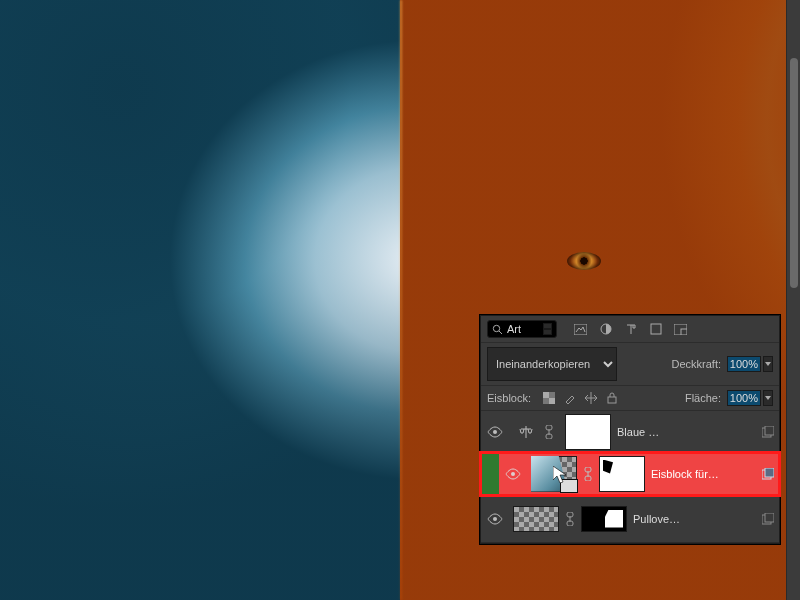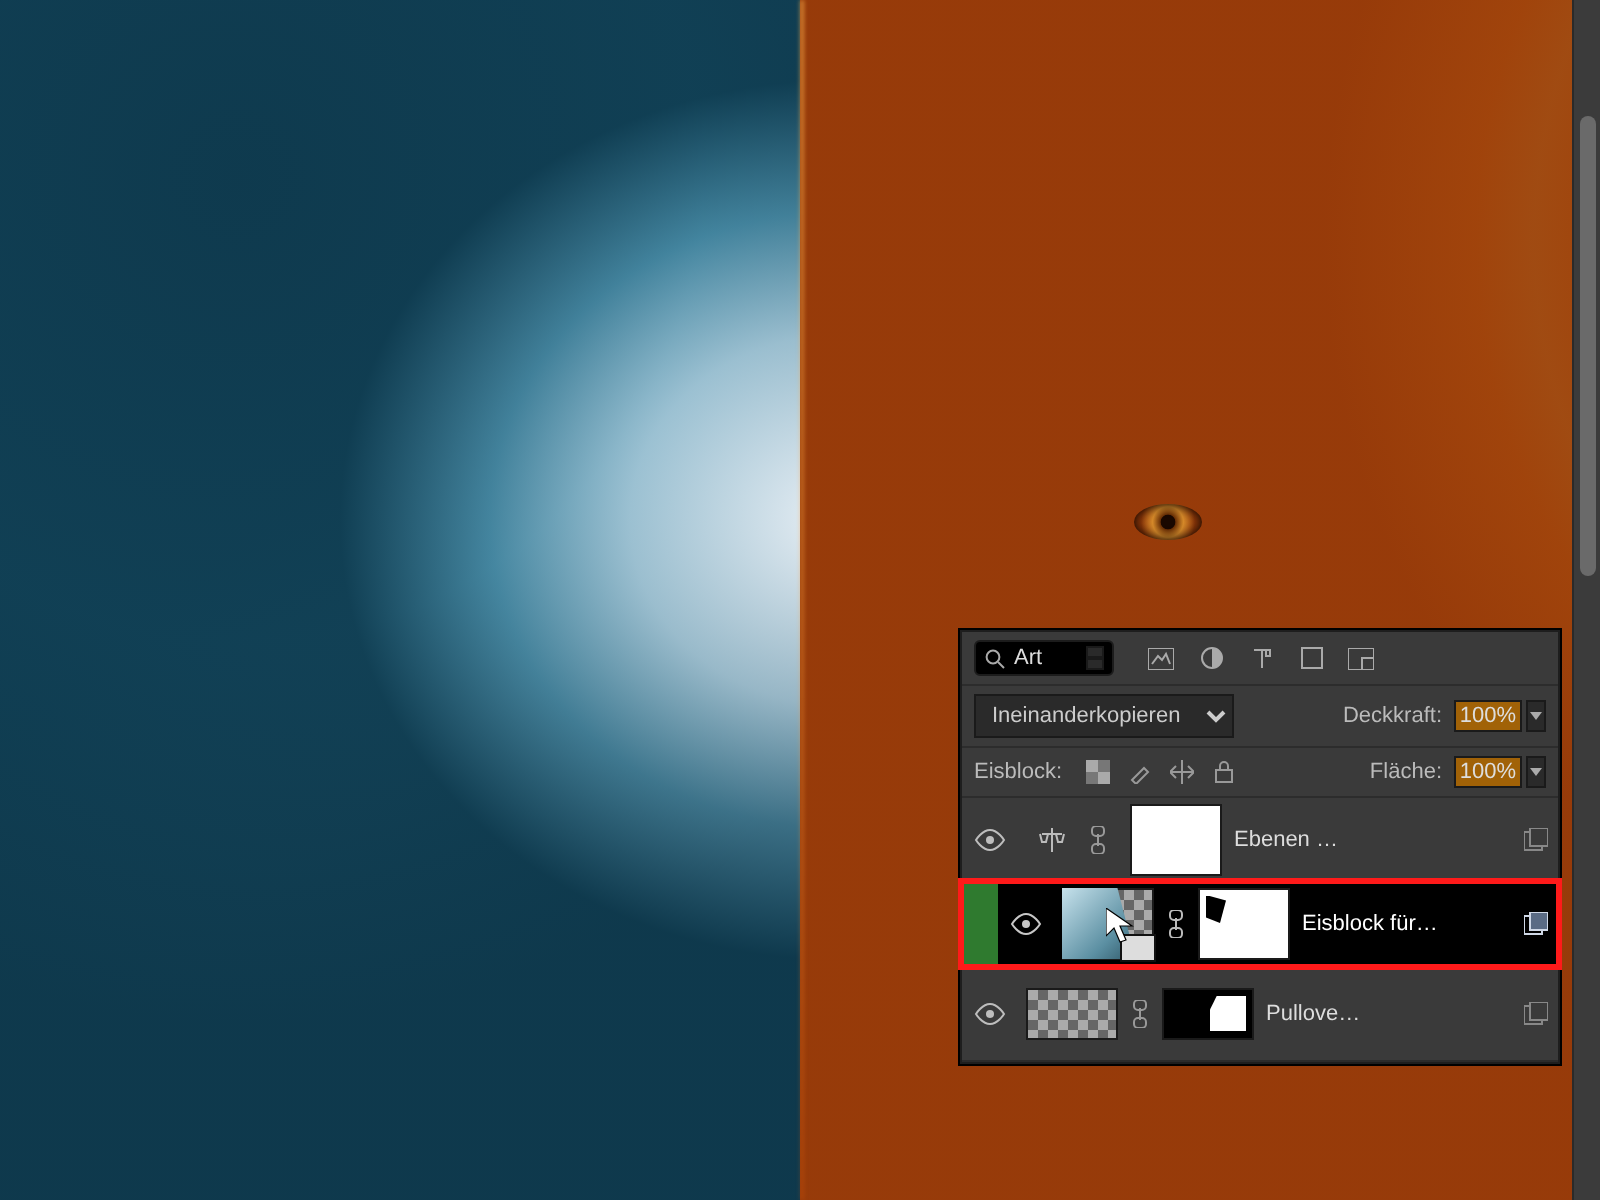--- a/index.html
+++ b/index.html
@@ -47,40 +47,40 @@
 
   .row { display:flex; align-items:center; gap:6px; padding:4px 6px; border-bottom:1px solid #2c2c2c;}
   .row.filter .search{ display:flex; align-items:center; gap:4px; background:#000000; border:1px solid #1c1c1c; padding:2px 4px; border-radius:3px;}
   .row.filter .search input{ background:transparent; border:0; outline:0; color:#ddd; width:32px; font-size:11px;}
   .spin{ display:inline-flex; flex-direction:column; gap:0;}
   .spin span{ width:9px; height:6px; background:#2a2a2a; border:1px solid #1a1a1a;}
   .ficons{ display:flex; gap:10px; margin-left:10px; color:#aaa; }
   .ficons span{ width:15px; height:15px; display:flex; align-items:center; justify-content:center; cursor:pointer;}
   .ficons svg{ display:block; }
 
-  .select{ background:#2a2a2a; border:1px solid #1a1a1a; color:#ccc; font-size:11px; height:22px; padding:0 4px;}
+  .select{ background:#2a2a2a; border:1px solid #1a1a1a; color:#ccc; font-size:11px; height:34px; padding:0 4px;}
   .lbl{ color:#bbb;text-align:right; }
   .pct{ display:flex; align-items:center; gap:2px;}
-  .pct input{ width:34px; height:16px; background:#a16207; border:1px solid #1a1a1a; color:#ddd; text-align:right; font-size:11px; padding-right:2px;}
+  .pct input{ width:34px; height:16px; background:#0c4a6e; border:1px solid #1a1a1a; color:#ddd; text-align:right; font-size:11px; padding-right:2px;}
   .pct .caret{ width:10px; height:16px; background:#2a2a2a; border:1px solid #1a1a1a; display:flex; align-items:center; justify-content:center;}
 
   .lock-icons{ display:flex; gap:6px; color:#999; margin-left:4px;}
   .lock-icons span{ width:15px; height:15px; display:flex; align-items:center; justify-content:center;}
 
   
   .list{ }
   .layer{ display:flex; align-items:center; height:42px; border-bottom:1px solid #2b2b2b; position:relative;}
   .layer .vis{ width:28px; display:flex; align-items:center; justify-content:center; cursor:pointer;}
   .layer .vis svg{ opacity:.9 }
   .layer .thumbs{ display:flex; gap:6px; padding-left:4px; align-items:center;}
   .thumb46{ width:46px; height:36px; border:1px solid #1a1a1a; background:#555; }
   .mask{ background:#fff;}
   .layer .name{ flex:1; padding:0 6px; color:#ddd; white-space:nowrap; overflow:hidden; text-overflow:ellipsis;}
   .layer .trail{ width:22px; display:flex; align-items:center; justify-content:center; color:#888;}
-  .layer.selected{ background:#000000; }
+  .layer.selected{ background:#ef4444; }
   .layer.selected .name{ color:#fff; }
   .layer.highlight{ outline:3px solid #ff1a1a; outline-offset:-1px; }
   .layer .pre{ width:18px; height:100%; }
   .layer.selected .pre{ background:#2f7a2f; }
 
   .link-ind{ color:#888; }
   .adj-slot{ width:46px; display:flex; align-items:center; justify-content:center; gap:10px; color:#aaa;}
   .mini{ width:18px; height:14px; border:1px solid #111; background:#fff; position:absolute; }
   .stack{ position:relative; width:46px; height:36px;}
 
@@ -225,21 +225,21 @@
               <path d="M8 1v12M3 4h10M2 4l1 4h2l1-4M10 4l1 4h2l1-4" stroke="#bbb" fill="none"></path>
             </svg>
           <svg width="10" height="14" viewBox="0 0 10 14" class="link-ind">
               <rect x="2" y="0" width="6" height="5" rx="2" fill="none" stroke="#999"></rect>
               <rect x="2" y="9" width="6" height="5" rx="2" fill="none" stroke="#999"></rect>
               <path d="M5 4v6" stroke="#999"></path>
             </svg>
         </div>
         <div class="thumb46 mask"></div>
       </div>
-      <div class="name">Ebenen …</div>
+      <div class="name">Blaue …</div>
       <div class="trail">
         <svg width="12" height="12" viewBox="0 0 12 12">
             <rect x="0" y="2" width="9" height="9" fill="none" stroke="#888"></rect>
             <rect x="3" y="0" width="9" height="9" fill="#3a3a3a" stroke="#888"></rect>
           </svg>
       </div>
     </div>
 
     <div class="layer selected highlight">
       <div class="pre"></div>

